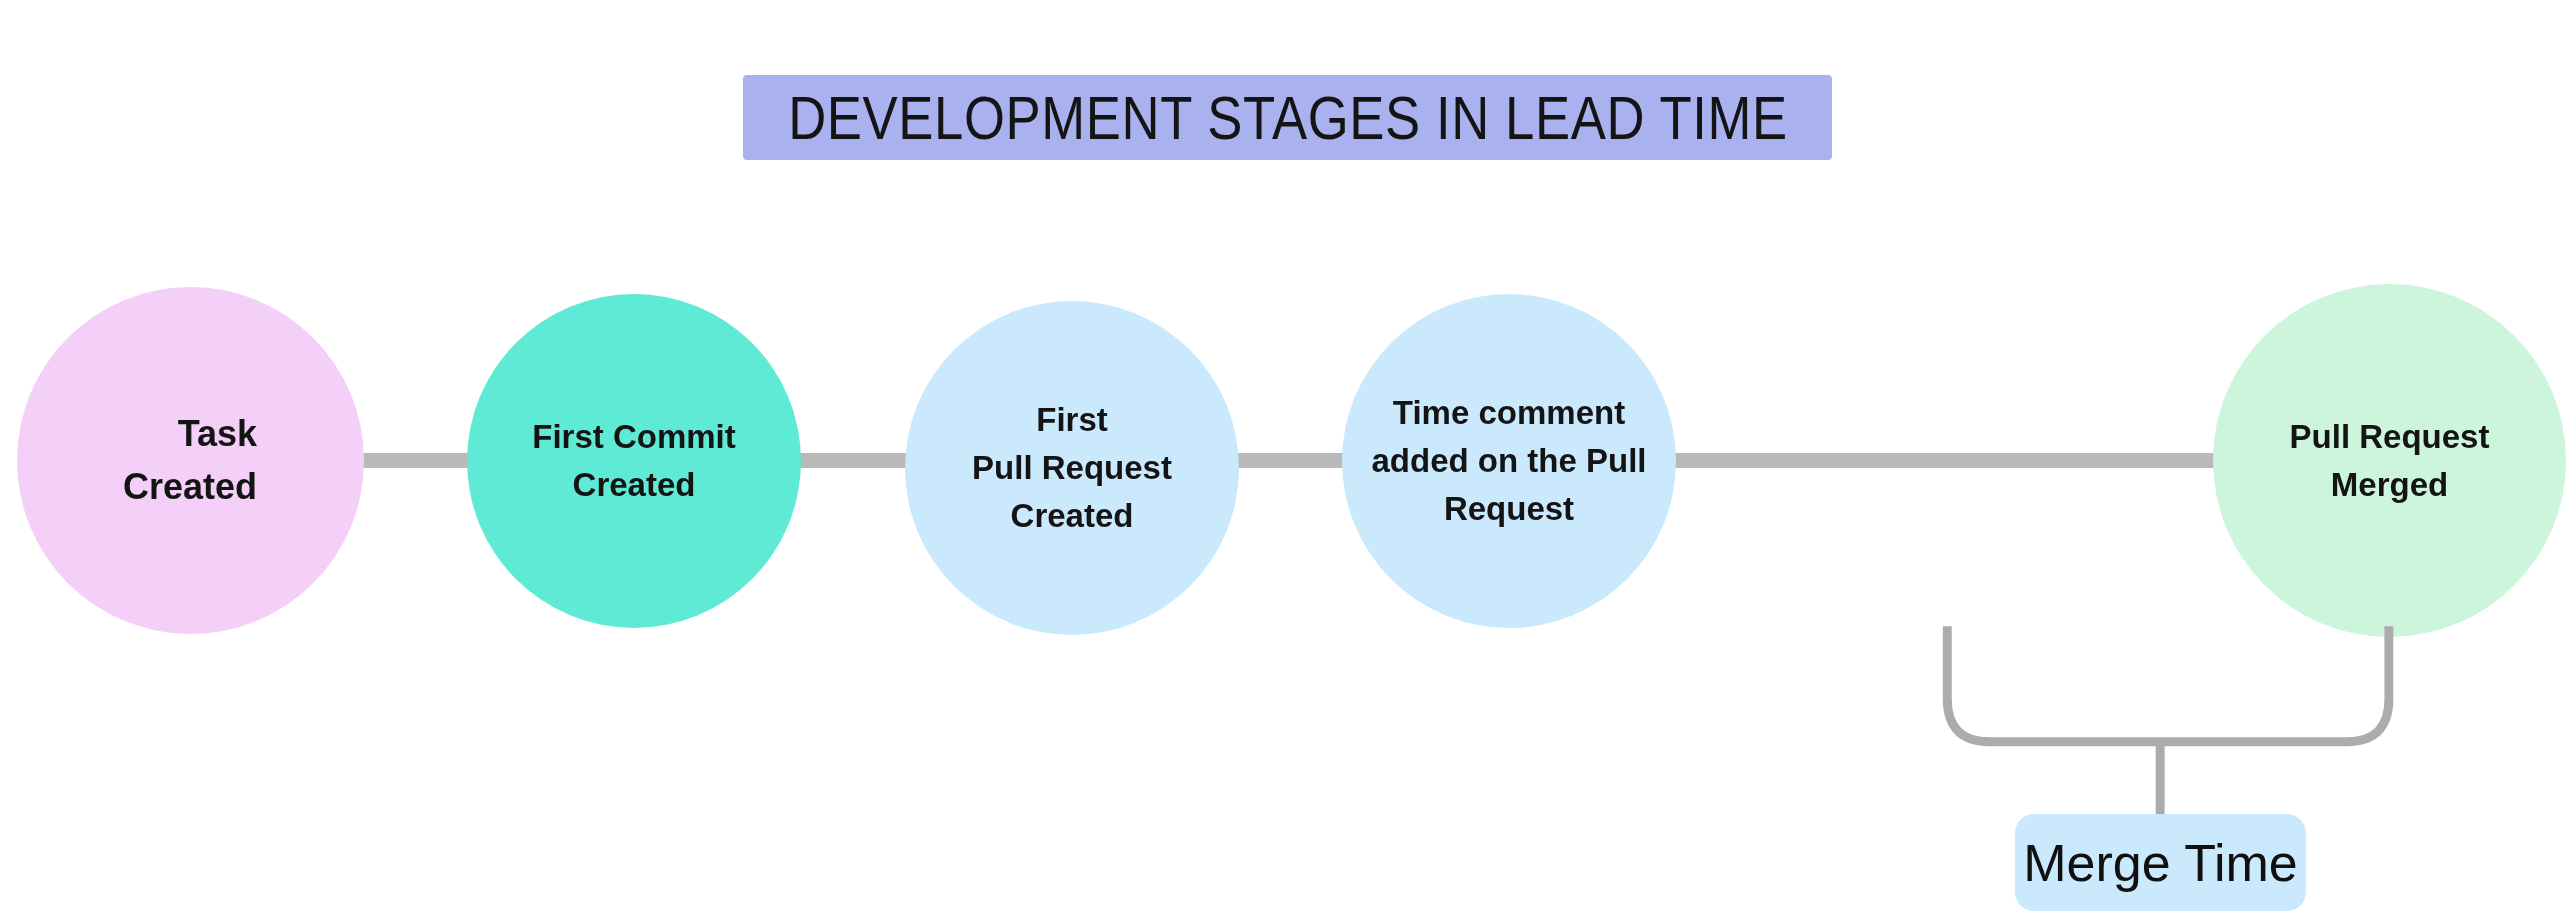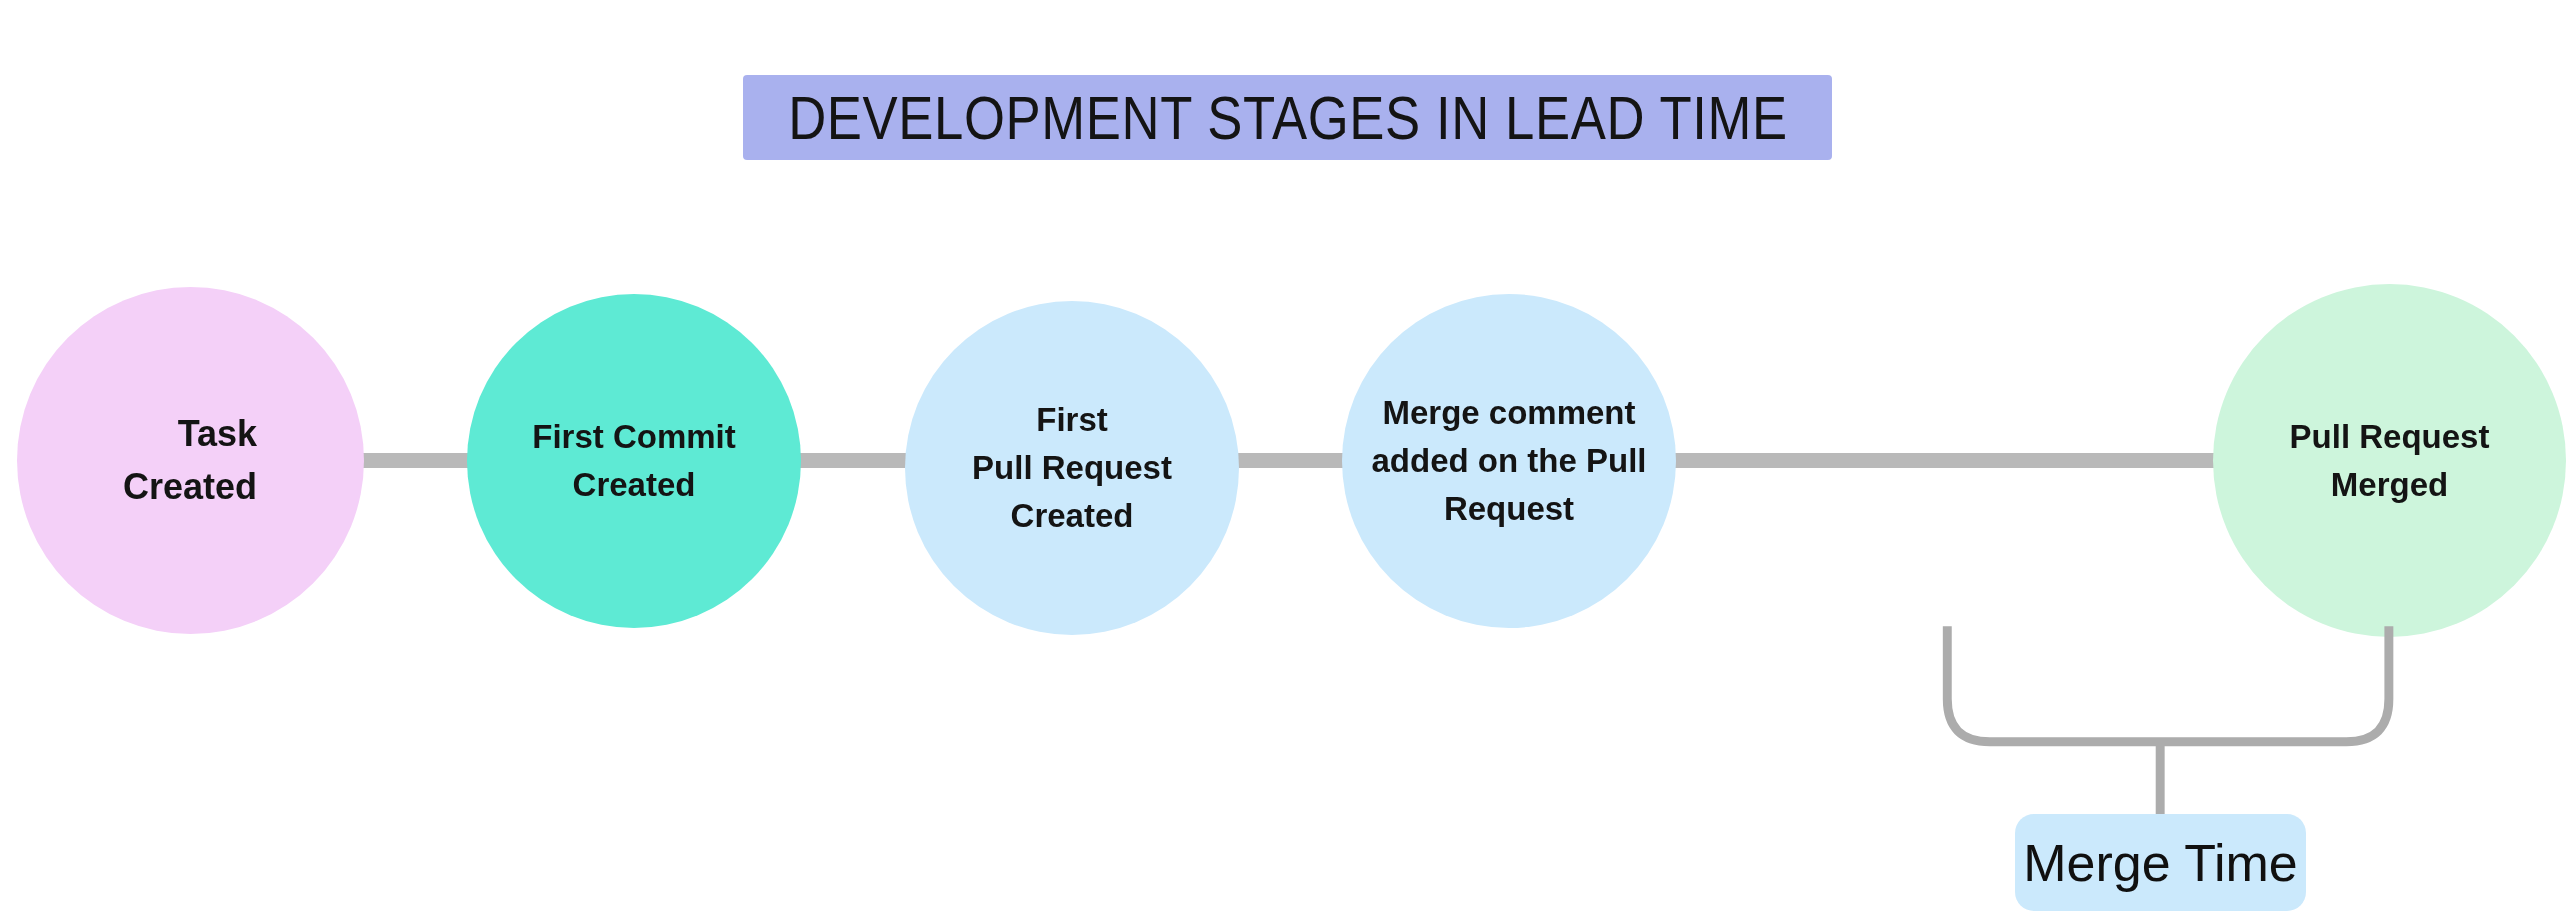--- a/index.html
+++ b/index.html
@@ -99,21 +99,21 @@
   <div class="stage" id="stage-1" style="background: #5eead4;">
     <div class="label">First Commit
 Created</div>
   </div>
   <div class="stage" id="stage-2" style="background: rgb(203, 233, 252);">
     <div class="label">First
 Pull Request
 Created</div>
   </div>
   <div class="stage" id="stage-3" style="background: rgb(203, 233, 252);">
-    <div class="label">Merge comment
+    <div class="label">Time comment
 added on the Pull
 Request</div>
   </div>
   <div class="stage" id="stage-5" style="background: rgb(205, 245, 220);">
     <div class="label">Pull Request
 Merged</div>
   </div>
 
   <svg class="bracket-svg" viewBox="0 0 3750 1344" aria-hidden="true">
     <path id="bracket-path" d="M 2835 912 L 2835 1018 Q 2835 1080 2897 1080 L 3416 1080 Q 3478 1080 3478 1018 L 3478 912 M 3145 1080 L 3145 1190" fill="none" stroke="#acacac" stroke-width="13"></path>

